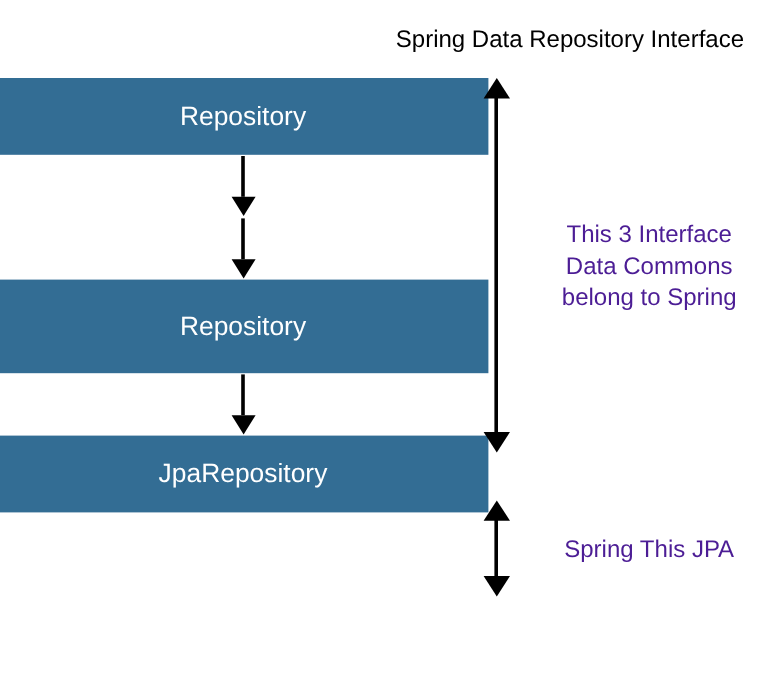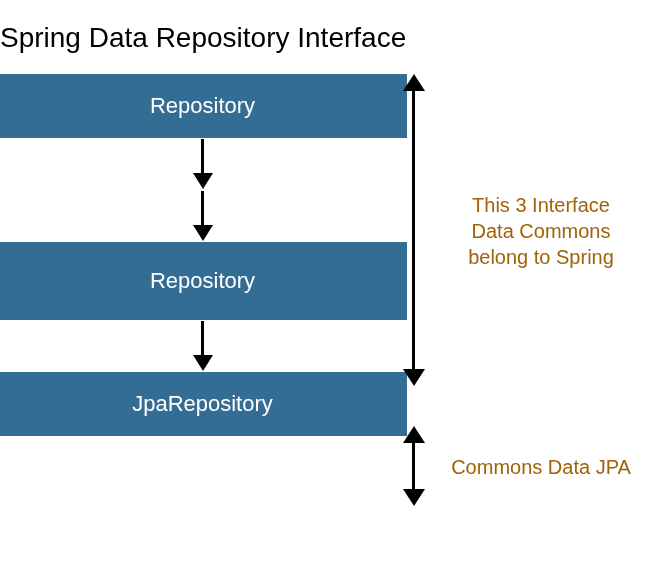--- a/index.html
+++ b/index.html
@@ -4,22 +4,22 @@
   <style>
     * { box-sizing: border-box; margin: 0; padding: 0; }
     body {
       width: 650px;
       height: 576px;
       background: #ffffff;
       font-family: "Segoe UI", Arial, sans-serif;
       position: relative;
     }
     .title {
-      text-align: left;
-      font-size: 28px;
+      text-align: right;
+      font-size: 20px;
       font-weight: 500;
       color: #000;
       padding-top: 22px;
       padding-bottom: 20px;
       width: 620px;
     }
     .container {
       display: flex;
       padding-left: 30px;
     }
@@ -91,21 +91,21 @@
       position: absolute;
       left: 0;
       bottom: 0;
       width: 0; height: 0;
       border-left: 11px solid transparent;
       border-right: 11px solid transparent;
       border-top: 17px solid #000;
     }
     .annot {
       position: absolute;
-      color: #a16207;
+      color: #4c1d95;
       font-size: 20px;
       line-height: 1.3;
       text-align: center;
     }
   </style>
 </head>
 <body>
 
 <div class="title">Spring Data Repository Interface</div>
 
@@ -159,18 +159,18 @@
       <div>belong to Spring</div>
     </div>
 
     <div class="vbar" style="top:352px; height:80px;">
       <div class="head-up"></div>
       <div class="shaft"></div>
       <div class="head-down"></div>
     </div>
 
     <div class="annot" style="left:48px; top:380px; width:180px;">
-      <span>Commons Data JPA</span>
+      <span>Spring This JPA</span>
     </div>
 
   </div>
 
 </div>
 
 </body></html>

